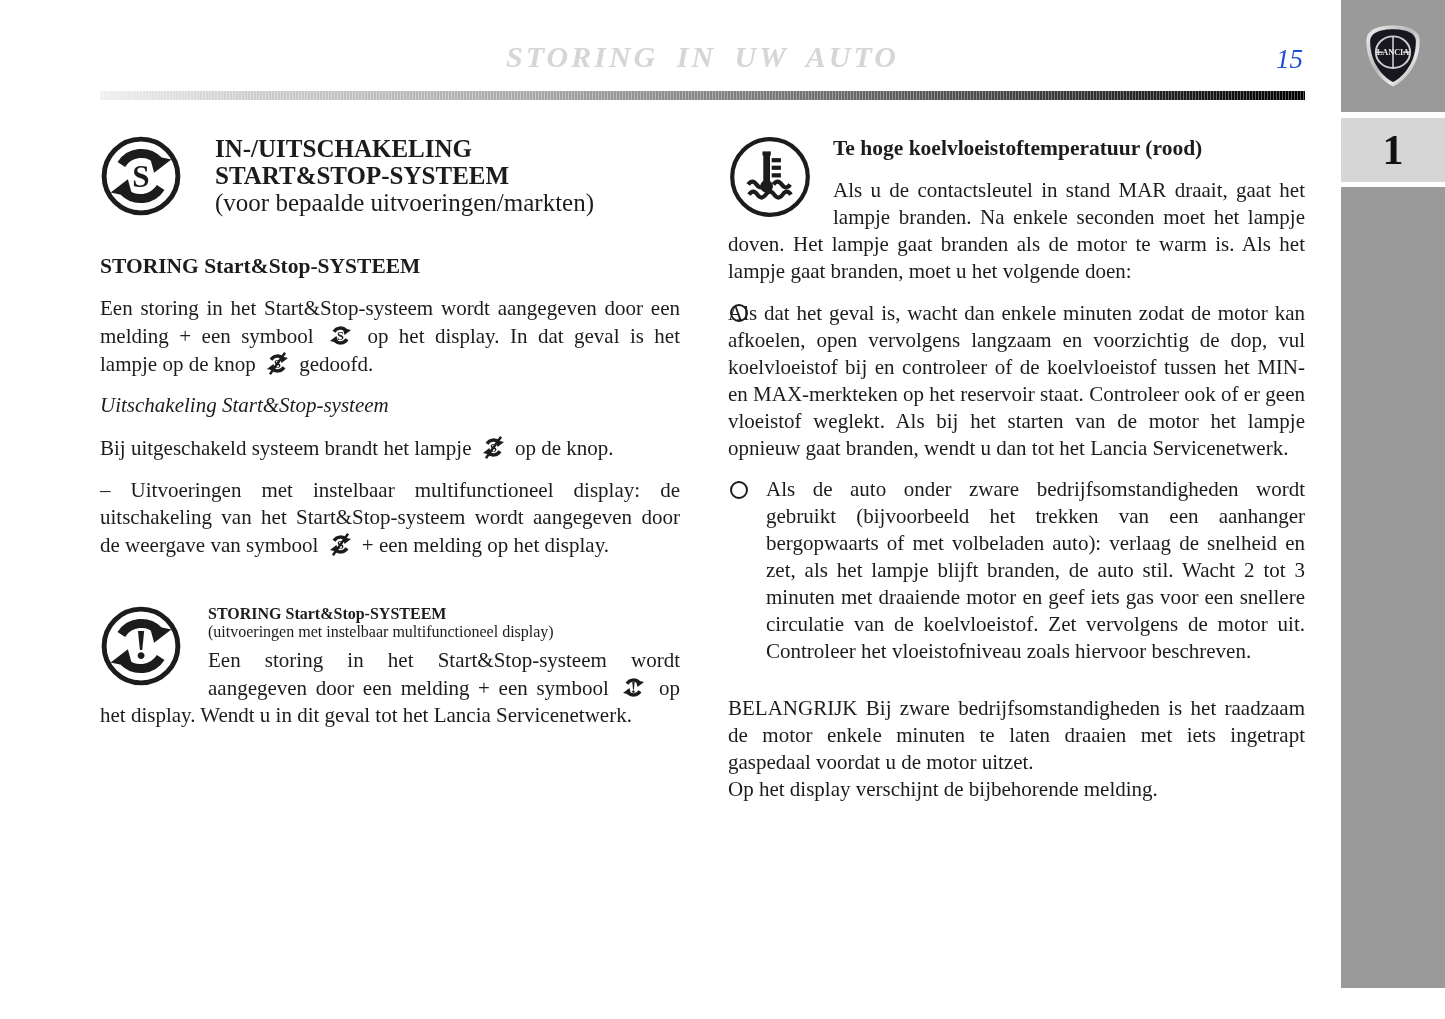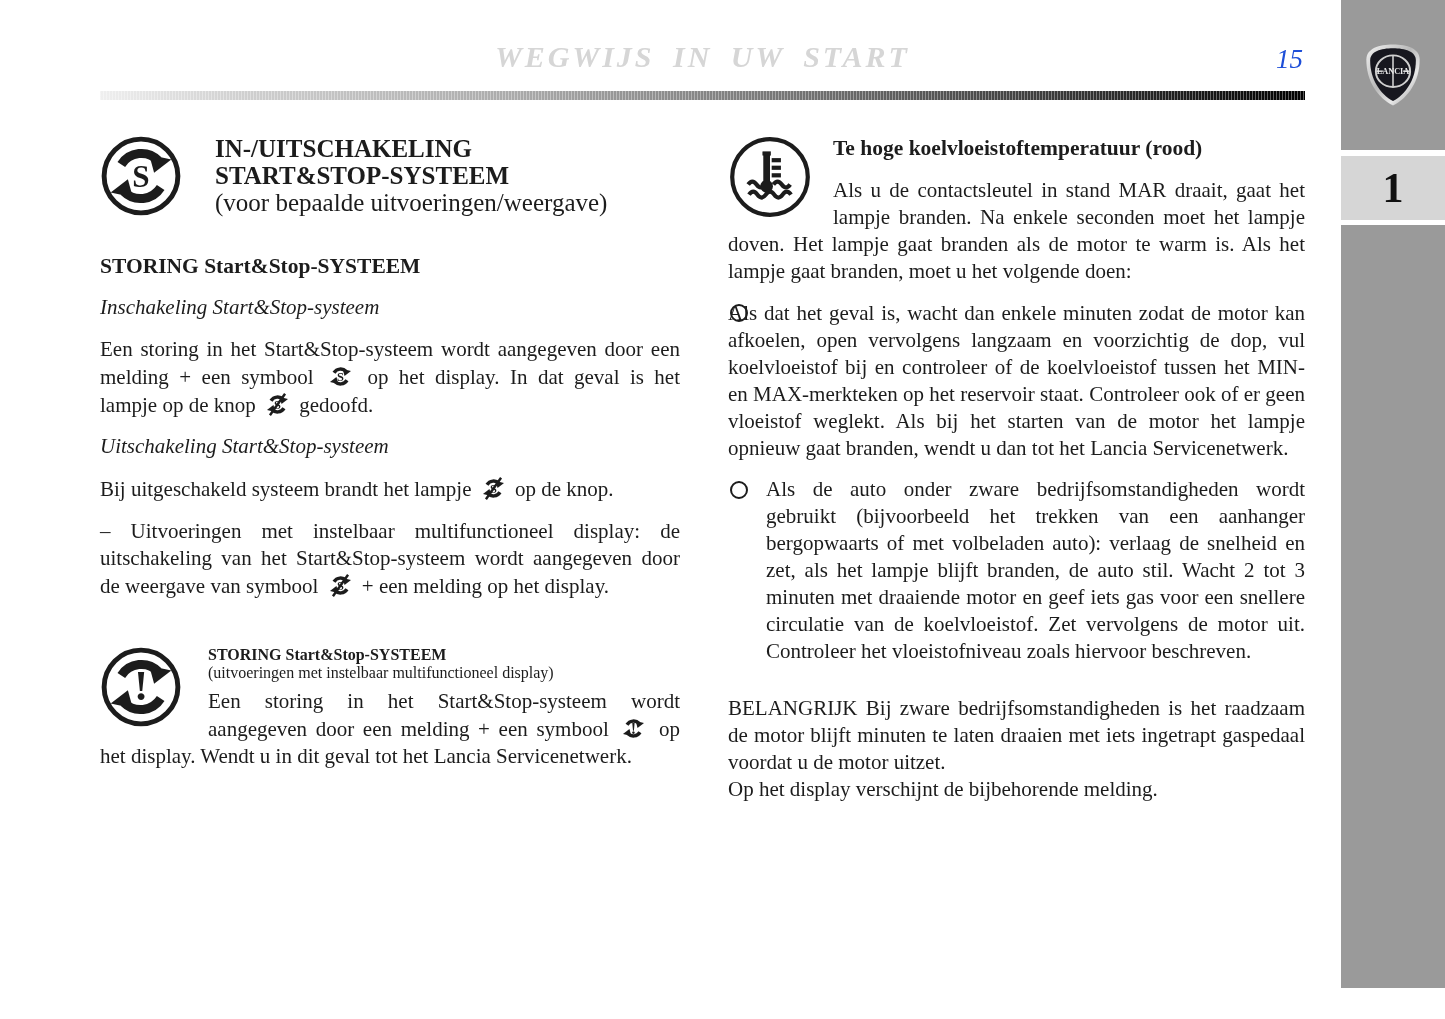--- a/index.html
+++ b/index.html
@@ -19,21 +19,21 @@
     font-size:27px;font-style:italic;color:#1d4ed8;
   }
   .rule-bar{
     position:absolute;left:100px;top:91px;width:1205px;height:9px;
     background:
       repeating-linear-gradient(90deg, rgba(255,255,255,.35) 0 1px, rgba(0,0,0,0) 1px 3px),
       linear-gradient(90deg,#efefef 0%,#cfcfcf 12%,#a9a9a9 35%,#6e6e6e 60%,#2a2a2a 85%,#000 100%);
   }
   
   .sidebar{position:absolute;top:0;right:0;width:104px;height:988px;display:flex;flex-direction:column;}
-  .sb-logo{height:150px;background:#9a9a9a;display:flex;align-items:center;justify-content:center;}
+  .sb-logo{height:112px;background:#9a9a9a;display:flex;align-items:center;justify-content:center;}
   .sb-tab{margin-top:6px;height:64px;background:#d6d6d6;text-align:center;
           font-weight:bold;font-size:42px;line-height:64px;color:#111;}
   .sb-rest{margin-top:5px;flex:1;background:#9a9a9a;}
   
   .columns{position:absolute;left:100px;top:135px;width:1205px;display:flex;gap:48px;}
   .col-left{width:580px;}
   .col-right{width:577px;}
   .body-text{font-size:21px;line-height:27px;text-align:justify;margin:15px 0 14px 0;}
   .italic-sub{font-size:21px;line-height:27px;font-style:italic;margin:0 0 14px 0;}
   .bold-h{font-size:21.5px;line-height:27px;font-weight:bold;margin:36px 0 14px 0;}
@@ -47,21 +47,21 @@
   .bullet{position:relative;padding-left:38px;font-size:21px;line-height:27px;text-align:justify;margin:0 0 13px 0;}
   .bdot{position:absolute;left:2px;top:5px;width:14px;height:14px;border:2.5px solid #1c1c1c;border-radius:50%;}
   .belangrijk{margin:30px 0 0 0;}
   .lastline{margin:0;}
   .inline-sym{display:inline-block;width:27px;height:27px;vertical-align:-6px;margin:0 3px;}
   svg{display:block;}
 </style>
 </head>
 <body>
 
-<div class="hdr-title">WEGWIJS IN UW START</div>
+<div class="hdr-title">STORING IN UW AUTO</div>
 <div class="hdr-page">15</div>
 <div class="rule-bar"></div>
 
 <div class="sidebar">
   <div class="sb-logo">
     <span>
       <svg width="64" height="66" viewBox="0 0 100 104">
         <defs>
           <linearGradient id="sil" x1="0" y1="0" x2="1" y2="1">
             <stop offset="0" stop-color="#f2f2f2"></stop>
@@ -95,26 +95,25 @@
           <path d="M 26 36 A 29 29 0 0 1 71 31" fill="none" stroke="#1c1c1c" stroke-width="11"></path>
           <polygon points="60,24 87,30 66,46" fill="#1c1c1c"></polygon>
           <path d="M 74 64 A 29 29 0 0 1 29 69" fill="none" stroke="#1c1c1c" stroke-width="11"></path>
           <polygon points="40,76 13,70 34,54" fill="#1c1c1c"></polygon>
           <text x="50" y="63" text-anchor="middle" font-family="Liberation Serif, serif" font-size="38" font-weight="bold" fill="#1c1c1c">S</text>
         </svg>
       </span>
       <div class="htxt">
         <div class="ht-b">IN-/UITSCHAKELING</div>
         <div class="ht-b">START&amp;STOP-SYSTEEM</div>
-        <div>(voor bepaalde uitvoeringen/weergave)</div>
+        <div>(voor bepaalde uitvoeringen/markten)</div>
       </div>
     </div>
 
     <div class="bold-h">STORING Start&amp;Stop-SYSTEEM</div>
-    <div class="italic-sub">Inschakeling Start&amp;Stop-systeem</div>
 
     <p class="body-text">
       <span>Een storing in het Start&amp;Stop-systeem wordt aangegeven door een melding + een symbool</span>
       <span class="inline-sym">
         <svg width="27" height="27" viewBox="0 0 100 100">
           <path d="M 26 36 A 29 29 0 0 1 71 31" fill="none" stroke="#1c1c1c" stroke-width="13"></path>
           <polygon points="58,22 89,30 65,48" fill="#1c1c1c"></polygon>
           <path d="M 74 64 A 29 29 0 0 1 29 69" fill="none" stroke="#1c1c1c" stroke-width="13"></path>
           <polygon points="42,78 11,70 35,52" fill="#1c1c1c"></polygon>
           <text x="50" y="66" text-anchor="middle" font-family="Liberation Serif, serif" font-size="46" font-weight="bold" fill="#1c1c1c">S</text>
@@ -222,16 +221,16 @@
       <span class="bdot"></span>
     </div>
 
     <p class="body-text">Als dat het geval is, wacht dan enkele minuten zodat de motor kan afkoelen, open vervolgens langzaam en voorzichtig de dop, vul koelvloeistof bij en controleer of de koelvloeistof tussen het MIN- en MAX-merkteken op het reservoir staat. Controleer ook of er geen vloeistof weglekt. Als bij het starten van de motor het lampje opnieuw gaat branden, wendt u dan tot het Lancia Servicenetwerk.</p>
 
     <div class="bullet">
       <span class="bdot"></span>
       <span>Als de auto onder zware bedrijfsomstandigheden wordt gebruikt (bijvoorbeeld het trekken van een aanhanger bergopwaarts of met volbeladen auto): verlaag de snelheid en zet, als het lampje blijft branden, de auto stil. Wacht 2 tot 3 minuten met draaiende motor en geef iets gas voor een snellere circulatie van de koelvloeistof. Zet vervolgens de motor uit. Controleer het vloeistofniveau zoals hiervoor beschreven.</span>
     </div>
 
-    <p class="body-text belangrijk">BELANGRIJK Bij zware bedrijfsomstandigheden is het raadzaam de motor blijft minuten te laten draaien met iets ingetrapt gaspedaal voordat u de motor uitzet.</p>
+    <p class="body-text belangrijk">BELANGRIJK Bij zware bedrijfsomstandigheden is het raadzaam de motor enkele minuten te laten draaien met iets ingetrapt gaspedaal voordat u de motor uitzet.</p>
     <p class="body-text lastline">Op het display verschijnt de bijbehorende melding.</p>
   </div>
 </div>
 
 </body></html>

